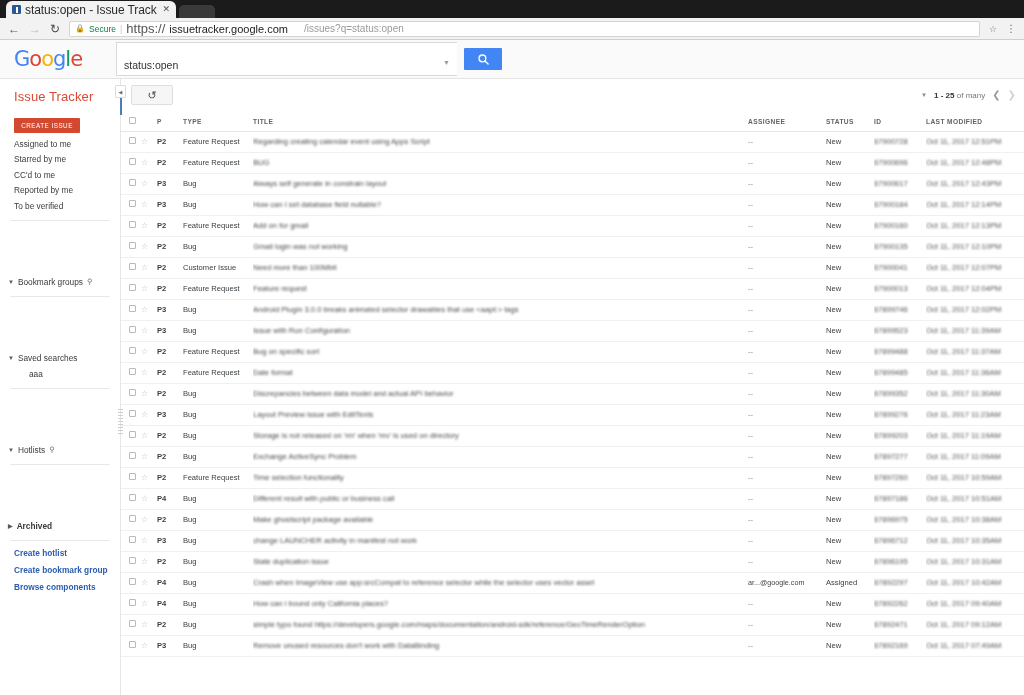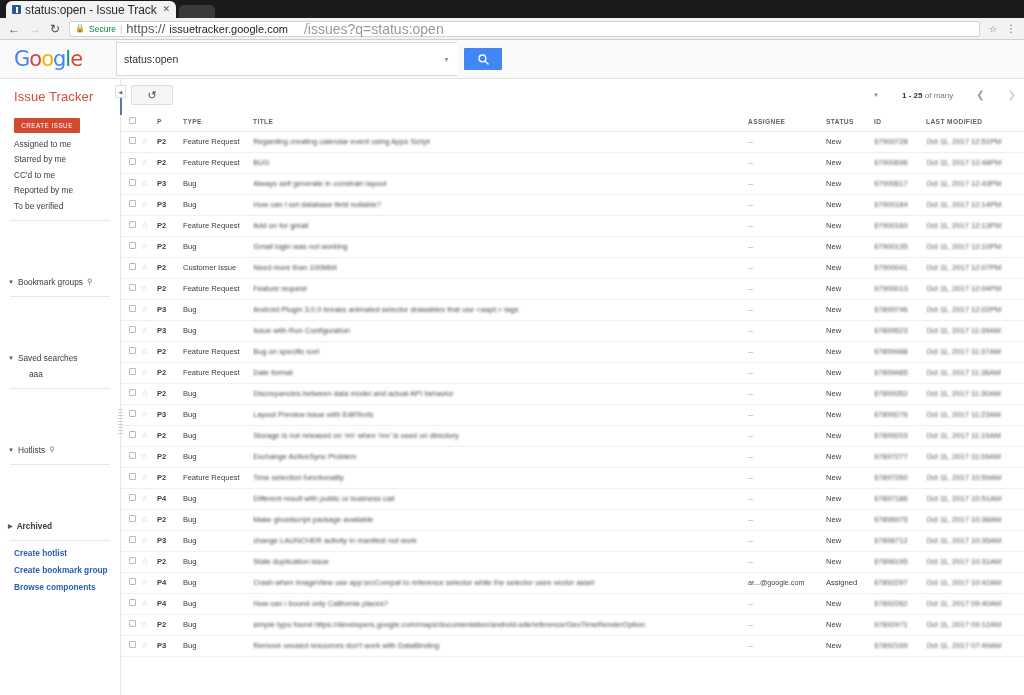--- a/index.html
+++ b/index.html
@@ -53,37 +53,37 @@
     flex: 1 1 auto; height: 16px; background: #ffffff;
     border: 1px solid #d4d4d4; border-radius: 2px;
     display: flex; align-items: center; padding: 0 5px; gap: 4px;
     font-size: 8.5px;
   }
   .lock { color: #0b8043; font-size: 8px; line-height: 1; }
   .secure-word { color: #0b8043; font-size: 8.5px; }
   .url-sep { color: #c8c8c8; font-size: 9px; }
   .url-scheme { color: #555; font-size: 13px; }
   .url-host { color: #222; font-size: 11px; }
-  .url-path { color: #9a9a9a; font-size: 14px; padding-left: 12px; }
+  .url-path { color: #9a9a9a; font-size: 10px; padding-left: 12px; }
   .star-ico { color: #7a7a7a; font-size: 9px; }
   .kebab { color: #666; font-size: 10px; letter-spacing: 0; }
 
   
   #gbar {
     height: 39px; background: #fafafa; border-bottom: 1px solid #e4e4e4;
     display: flex; align-items: center; padding: 0 0 0 14px;
   }
   #glogo { font-size: 21px; letter-spacing: -1px; width: 102px; }
   #glogo span { font-family: "DejaVu Sans", sans-serif; }
   .gb { color:#4285F4 } .gr { color:#DB4437 } .gy { color:#F4B400 } .gg { color:#0F9D58 }
   #searchwrap { display: flex; align-items: center; }
   #searchbox {
     width: 341px; height: 20px; background: #fff;
     border: 1px solid #d9d9d9; border-right: none;
-    display: flex; align-items: center; padding: 16px 7px;
+    display: flex; padding: 16px 7px;
     font-size: 10.5px; color: #333; position: relative;
   }
   #searchbox .q { flex: 1 1 auto; }
   #searchbox .caret { color: #9a9a9a; font-size: 7px; }
   #searchbtn {
     width: 38px; height: 22px; background: #4285F4;
     display: flex; align-items: center; justify-content: center;
     margin-left: 7px; border-radius: 1px;
   }
   #searchbtn svg { display: block; }
@@ -148,21 +148,21 @@
     height: 33px; display: flex; align-items: center;
     padding: 0 8px 0 10px; border-bottom: 1px solid #ffffff;
   }
   #refresh-btn {
     width: 42px; height: 20px; background: #f6f6f6;
     border: 1px solid #dedede; border-radius: 2px;
     display: flex; align-items: center; justify-content: center;
     font-size: 11px; color: #444;
   }
   #toolbar-right {
-    margin-left: auto; display: flex; align-items: center; gap: 23px;
+    margin-left: auto; display: flex; align-items: center; gap: 7px;
     font-size: 8px; color: #555;
   }
   #pager-caret { font-size: 6px; color: #8a8a8a; }
   #pager-range b { font-weight: bold; color: #333; }
   #pager-range span.of { color: #777; }
   .chev { font-size: 10px; color: #9c9c9c; line-height: 1; }
   .chev.dim { color: #d2d2d2; }
 
   
   table#issues { width: 100%; border-collapse: collapse; table-layout: fixed; }

